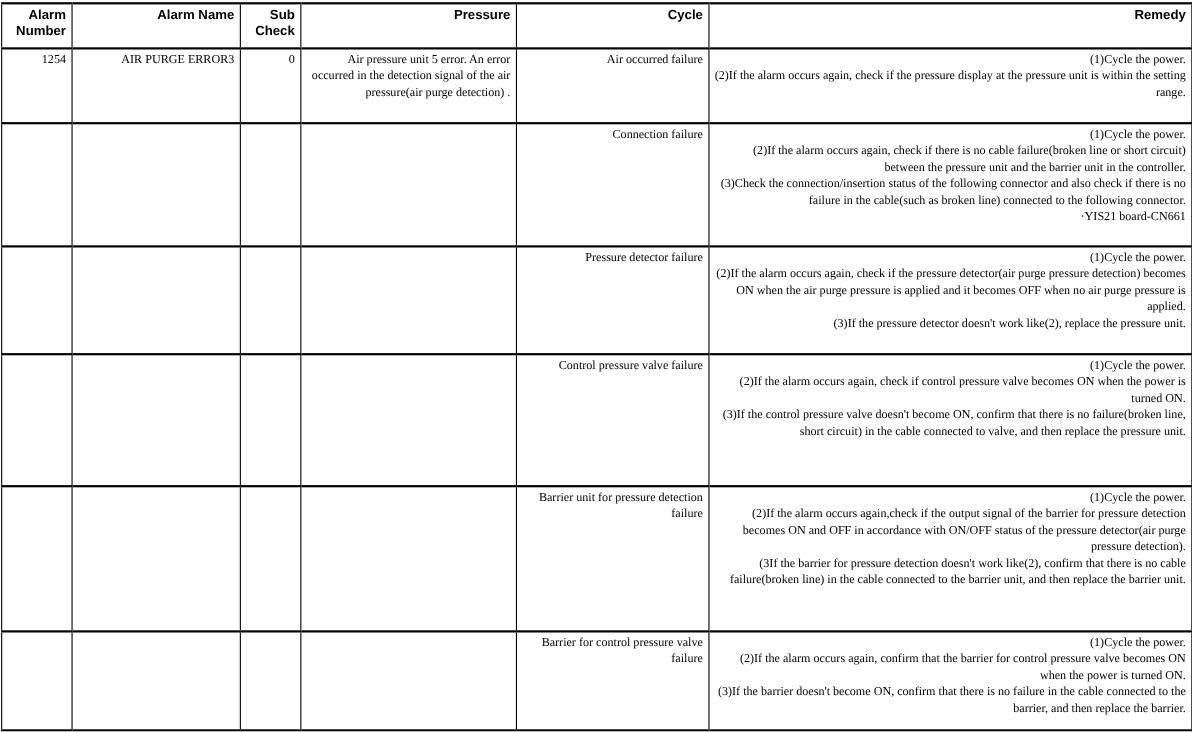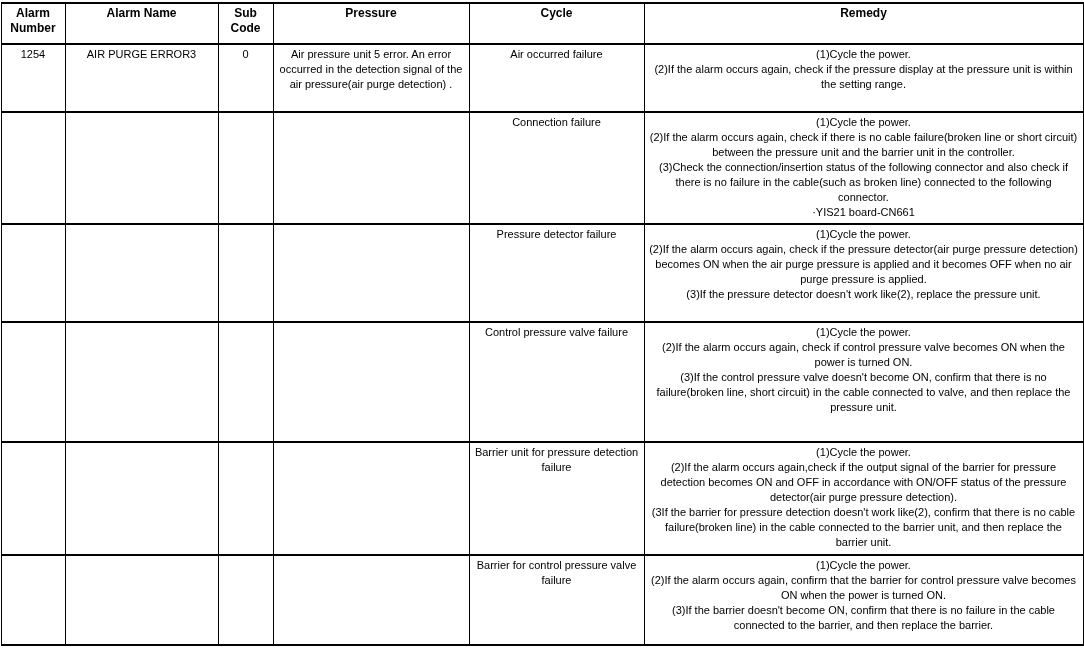--- a/index.html
+++ b/index.html
@@ -23,48 +23,49 @@
     margin: 2px 0 0 1px;
     background: #ffffff;
   }
   table.alarm-table th,
   table.alarm-table td {
     border-left: 1px solid #000;
     border-right: 1px solid #000;
     border-top: 2px solid #000;
     border-bottom: 2px solid #000;
     vertical-align: top;
-    text-align: center;
+    text-align: right;
     padding: 2px 5px 2px 4px;
     white-space: pre-wrap;
     overflow: hidden;
     margin-left: 40px;
   }
   table.alarm-table th {
     font-size: 12px;
     line-height: 15px;
     font-weight: bold;
   }
   table.alarm-table td {
     font-size: 11px;
     line-height: 15px;
     font-weight: normal;
+    font-family: Liberation Serif, serif;
   }
   col.c-alarm-number { width: 64px; }
   col.c-alarm-name   { width: 153px; }
   col.c-sub-code     { width: 55px; }
   col.c-meaning      { width: 196px; }
   col.c-cause        { width: 175px; }
   col.c-remedy       { width: 439px; }
   tr.h-header { height: 41px; }
   tr.h-r0 { height: 68px; }
   tr.h-r1 { height: 112px; }
   tr.h-r2 { height: 98px; }
   tr.h-r3 { height: 120px; }
-  tr.h-r4 { height: 113px; }
+  tr.h-r4 { height: 132px; }
   tr.h-r5 { height: 90px; }
 </style>
 </head>
 <body>
 
 <div class="page">
   <table class="alarm-table">
     <colgroup>
       <col class="c-alarm-number">
       <col class="c-alarm-name">
@@ -72,21 +73,21 @@
       <col class="c-meaning">
       <col class="c-cause">
       <col class="c-remedy">
     </colgroup>
     <thead>
       <tr class="h-header">
         <th>Alarm
 Number</th>
         <th>Alarm Name</th>
         <th>Sub
-Code</th>
+Check</th>
         <th>Pressure</th>
         <th>Cycle</th>
         <th>Remedy</th>
       </tr>
     </thead>
     <tbody>
       <tr class="h-r0">
         <td>1254</td>
         <td>AIR PURGE ERROR3</td>
         <td>0</td>

